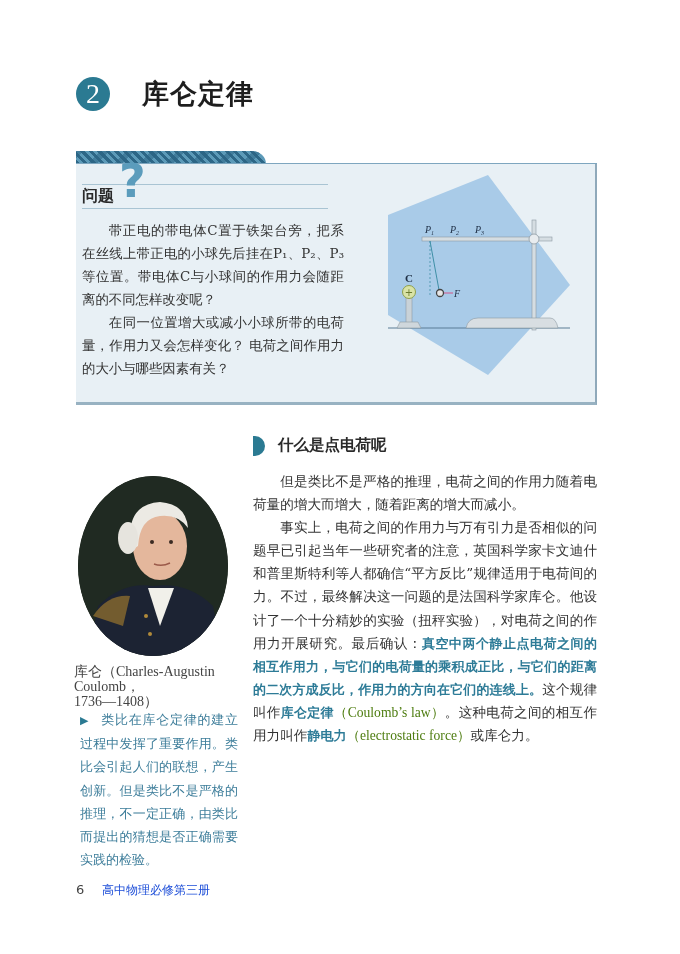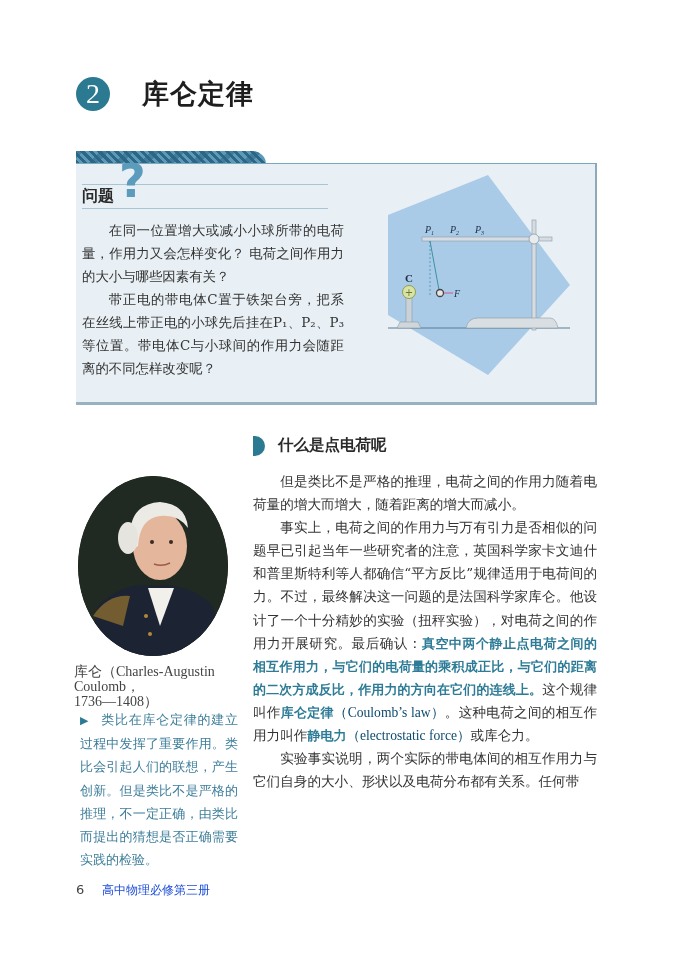--- a/index.html
+++ b/index.html
@@ -66,21 +66,21 @@
     font-size: 15.5px; color: #2a2a2a;
   }
 
   
   .body-text {
     left: 253px; top: 470px; width: 344px; font-size: 13.6px; line-height: 23.1px;
     color: #333; text-align: justify;
   }
   .body-text p { margin: 0; text-indent: 2em; }
   .hl { color: #2d7b97; font-family: "DejaVu Sans", sans-serif; font-weight: bold; font-size: 13px; }
-  .en { font-family: "Liberation Serif", serif; color: #0c4a6e; font-size: 13.6px; }
+  .en { font-family: "Liberation Serif", serif; color: #4d7c0f; font-size: 13.6px; }
 
   
   .portrait {
     left: 78px; top: 476px; width: 150px; height: 180px; border-radius: 50%;
     background: radial-gradient(ellipse at 55% 45%, #2f3a2f 0%, #1b241c 70%);
     overflow: hidden;
   }
   .caption {
     left: 74px; top: 664px; width: 150px; font-family: "Liberation Serif", serif;
     font-size: 14px; line-height: 15px; color: #444;
@@ -102,22 +102,22 @@
 <div class="abs page-title">库仑定律</div>
 
 <div class="abs chevron-band"></div>
 <div class="abs qbox-topline"></div>
 <div class="abs qbox"></div>
 <div class="abs q-line1"></div>
 <div class="abs q-line2"></div>
 <div class="abs q-mark">?</div>
 <div class="abs q-label">问题</div>
 <div class="abs q-text">
+  <p>带正电的带电体C置于铁架台旁，把系在丝线上带正电的小球先后挂在P₁、P₂、P₃等位置。带电体C与小球间的作用力会随距离的不同怎样改变呢？</p>
   <p>在同一位置增大或减小小球所带的电荷量，作用力又会怎样变化？ 电荷之间作用力的大小与哪些因素有关？</p>
-  <p>带正电的带电体C置于铁架台旁，把系在丝线上带正电的小球先后挂在P₁、P₂、P₃等位置。带电体C与小球间的作用力会随距离的不同怎样改变呢？</p>
 </div>
 
 <div class="abs diagram">
   <svg width="215" height="210" viewBox="0 0 215 210" xmlns="http://www.w3.org/2000/svg">
     <polygon points="8,40 108,0 190,110 108,200 8,140" fill="#a9cbe8"></polygon>
 
     <line x1="8" y1="153" x2="190" y2="153" stroke="#5a7d95" stroke-width="1.2"></line>
 
     <rect x="26" y="122" width="6" height="28" fill="#c9d2d8" stroke="#8d9aa3" stroke-width="0.6"></rect>
     <path d="M17,153 L20,147 L38,147 L41,153 Z" fill="#cfd7dc" stroke="#8d9aa3" stroke-width="0.6"></path>
@@ -143,21 +143,20 @@
     <text x="74" y="122" font-size="10" font-style="italic" fill="#1f2f45" font-family="Liberation Serif, serif">F</text>
   </svg>
 </div>
 
 <div class="abs sec-mark"></div>
 <div class="abs sec-title">什么是点电荷呢</div>
 
 <div class="abs body-text">
   <p>但是类比不是严格的推理，电荷之间的作用力随着电荷量的增大而增大，随着距离的增大而减小。</p>
   <p><span>事实上，电荷之间的作用力与万有引力是否相似的问题早已引起当年一些研究者的注意，英国科学家卡文迪什和普里斯特利等人都确信“平方反比”规律适用于电荷间的力。不过，最终解决这一问题的是法国科学家库仑。他设计了一个十分精妙的实验（扭秤实验），对电荷之间的作用力开展研究。最后确认：</span><span class="hl">真空中两个静止点电荷之间的相互作用力，与它们的电荷量的乘积成正比，与它们的距离的二次方成反比，作用力的方向在它们的连线上。</span><span>这个规律叫作</span><span class="hl">库仑定律</span><span class="en">（Coulomb’s law）</span><span>。这种电荷之间的相互作用力叫作</span><span class="hl">静电力</span><span class="en">（electrostatic force）</span><span>或库仑力。</span></p>
-  <p>实验事实说明，两个实际的带电体间的相互作用力与它们自身的大小、形状以及电荷分布都有关系。任何带</p>
 </div>
 
 <div class="abs portrait">
   <svg width="150" height="180" viewBox="0 0 150 180" xmlns="http://www.w3.org/2000/svg">
     <ellipse cx="75" cy="90" rx="75" ry="90" fill="#202a22"></ellipse>
     <path d="M10,180 L20,130 Q45,105 75,110 Q110,105 135,130 L145,180 Z" fill="#1c2333"></path>
     <path d="M15,140 Q30,118 52,120 L45,150 Z" fill="#8a6a2e" opacity="0.8"></path>
     <path d="M70,112 L82,150 L96,112 Z" fill="#f1f0ea"></path>
     <ellipse cx="82" cy="70" rx="27" ry="34" fill="#e4b79c"></ellipse>
     <path d="M52,60 Q52,28 82,26 Q108,28 110,52 Q100,38 82,40 Q62,42 60,70 Q50,78 52,60 Z" fill="#eceae4"></path>

